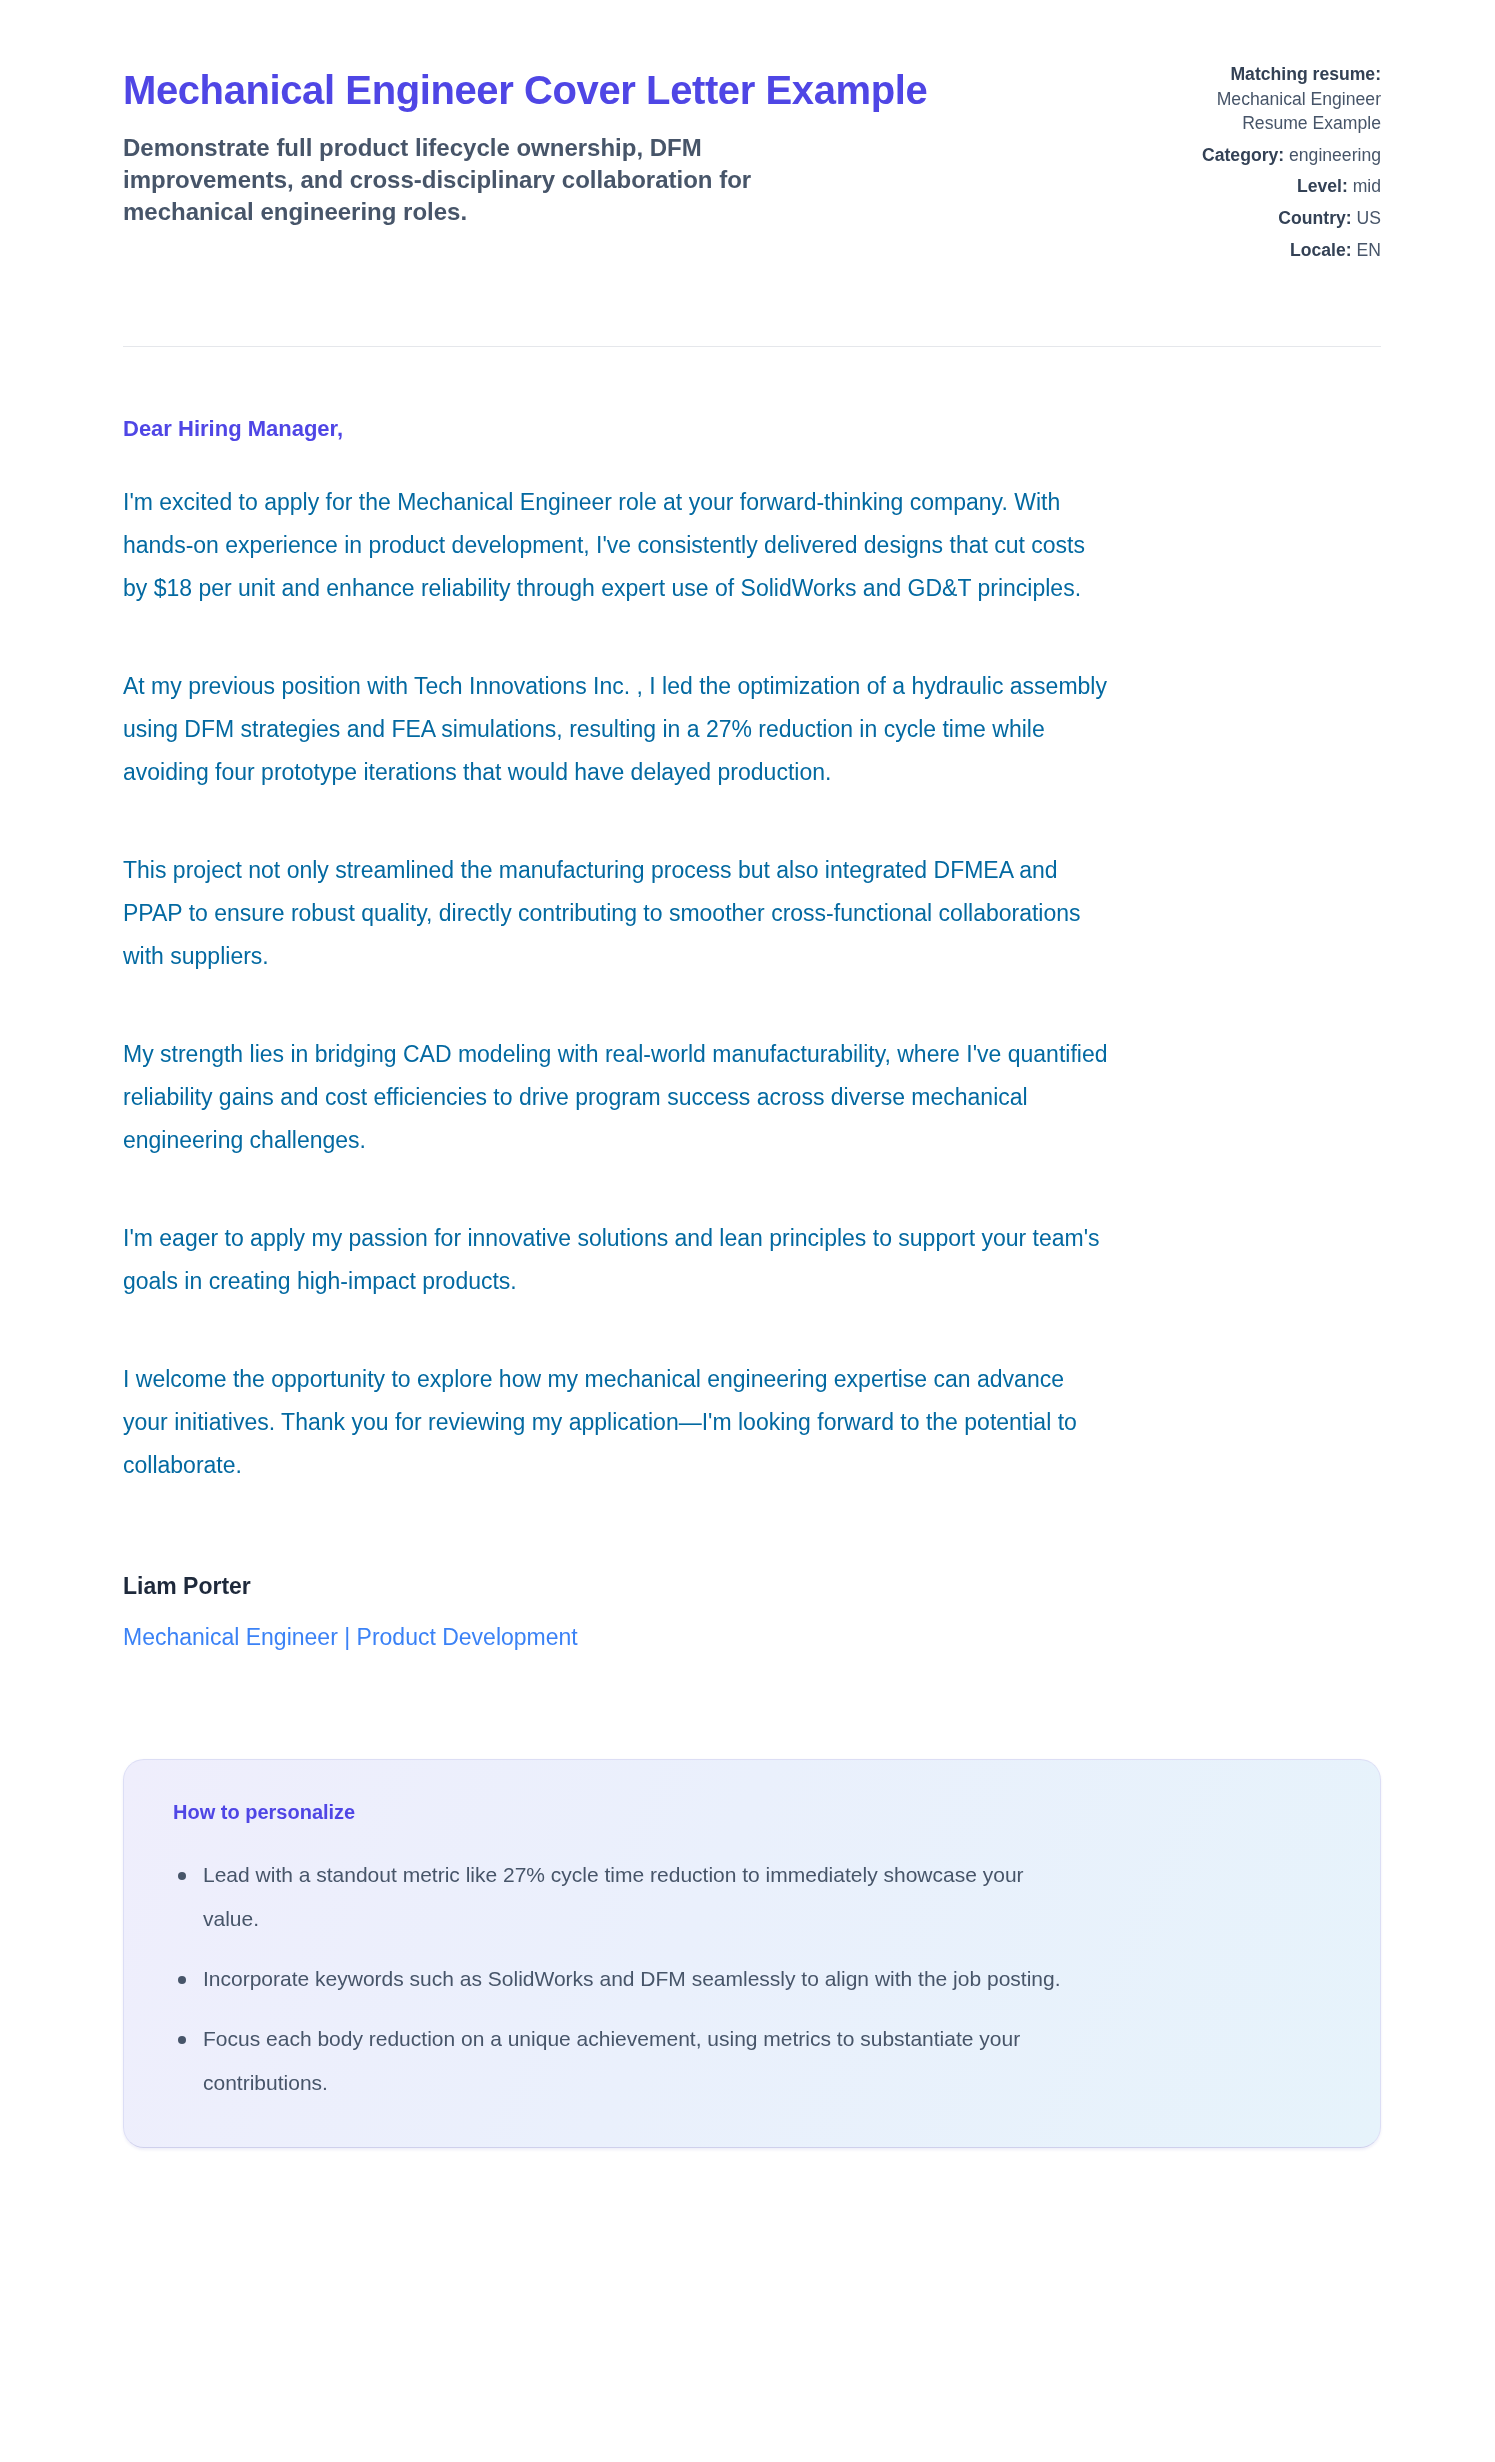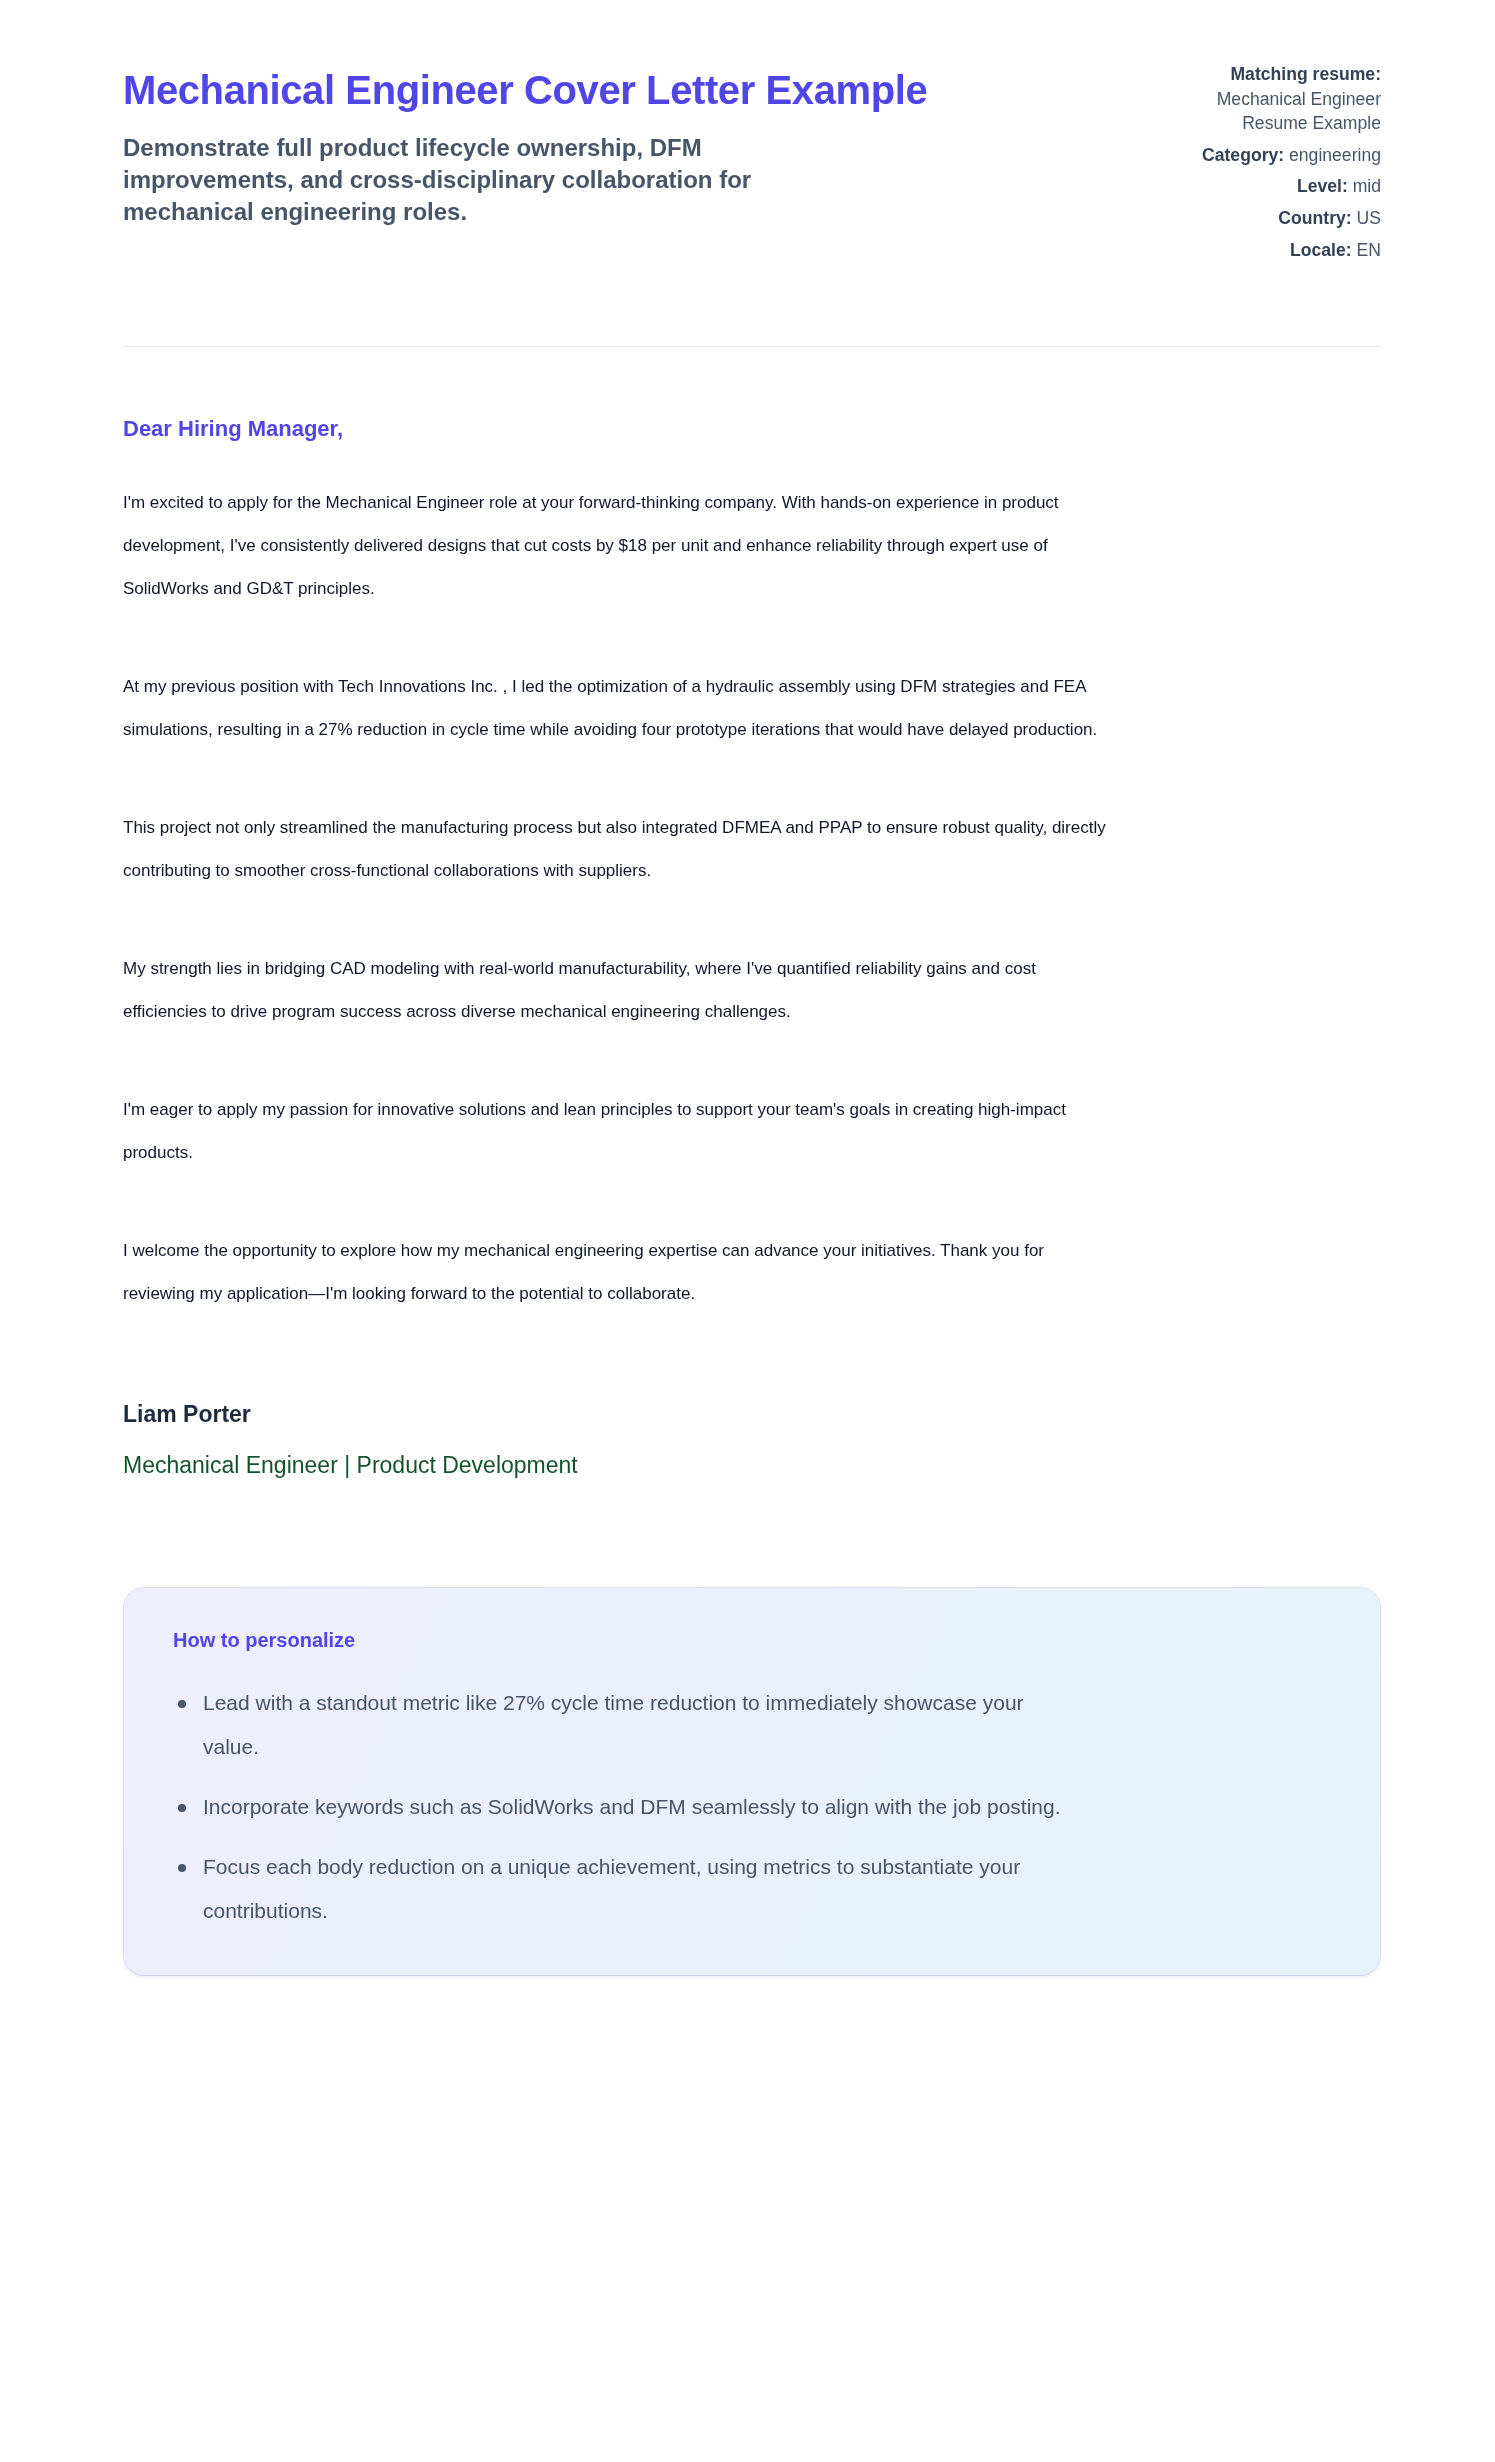--- a/index.html
+++ b/index.html
@@ -23,29 +23,29 @@
   .meta-item { margin-bottom: 7px; color: #475569; }
   .meta-label { font-weight: 700; color: #334155; }
   .meta-value { color: #475569; }
 
   .divider { border: none; border-top: 0.9px solid #e5e7eb; margin-top: 77px; }
 
   
   .greeting { margin-top: 69px; font-size: 22px; font-weight: 700; color: #4f46e5; line-height: 26px; }
   .letter-body { margin-top: 39px; }
   .letter-body p {
-    font-size: 17px; line-height: 43px; color: #0f172a;
+    font-size: 23px; line-height: 43px; color: #0369a1;
     max-width: 985px; margin-bottom: 55px;
   }
   .letter-body p:last-child { margin-bottom: 0; }
 
   
   .signature { margin-top: 84px; }
   .signature-name { font-size: 23px; font-weight: 700; color: #1e293b; line-height: 30px; }
-  .signature-role { margin-top: 21px; font-size: 23px; color: #14532d; line-height: 30px; }
+  .signature-role { margin-top: 21px; font-size: 23px; color: #3b82f6; line-height: 30px; }
 
   
   .tags { margin-top: 81px; display: flex; flex-wrap: wrap; gap: 19.3px; }
   .tag-pill {
     display: inline-block; background: #e9e8fb; color: #4f46e5;
     font-size: 18.5px; line-height: 23px; padding: 16.7px 26px;
     border-radius: 879px; border: none; cursor: pointer;
     font-family: "Liberation Sans", sans-serif;
   }
 

